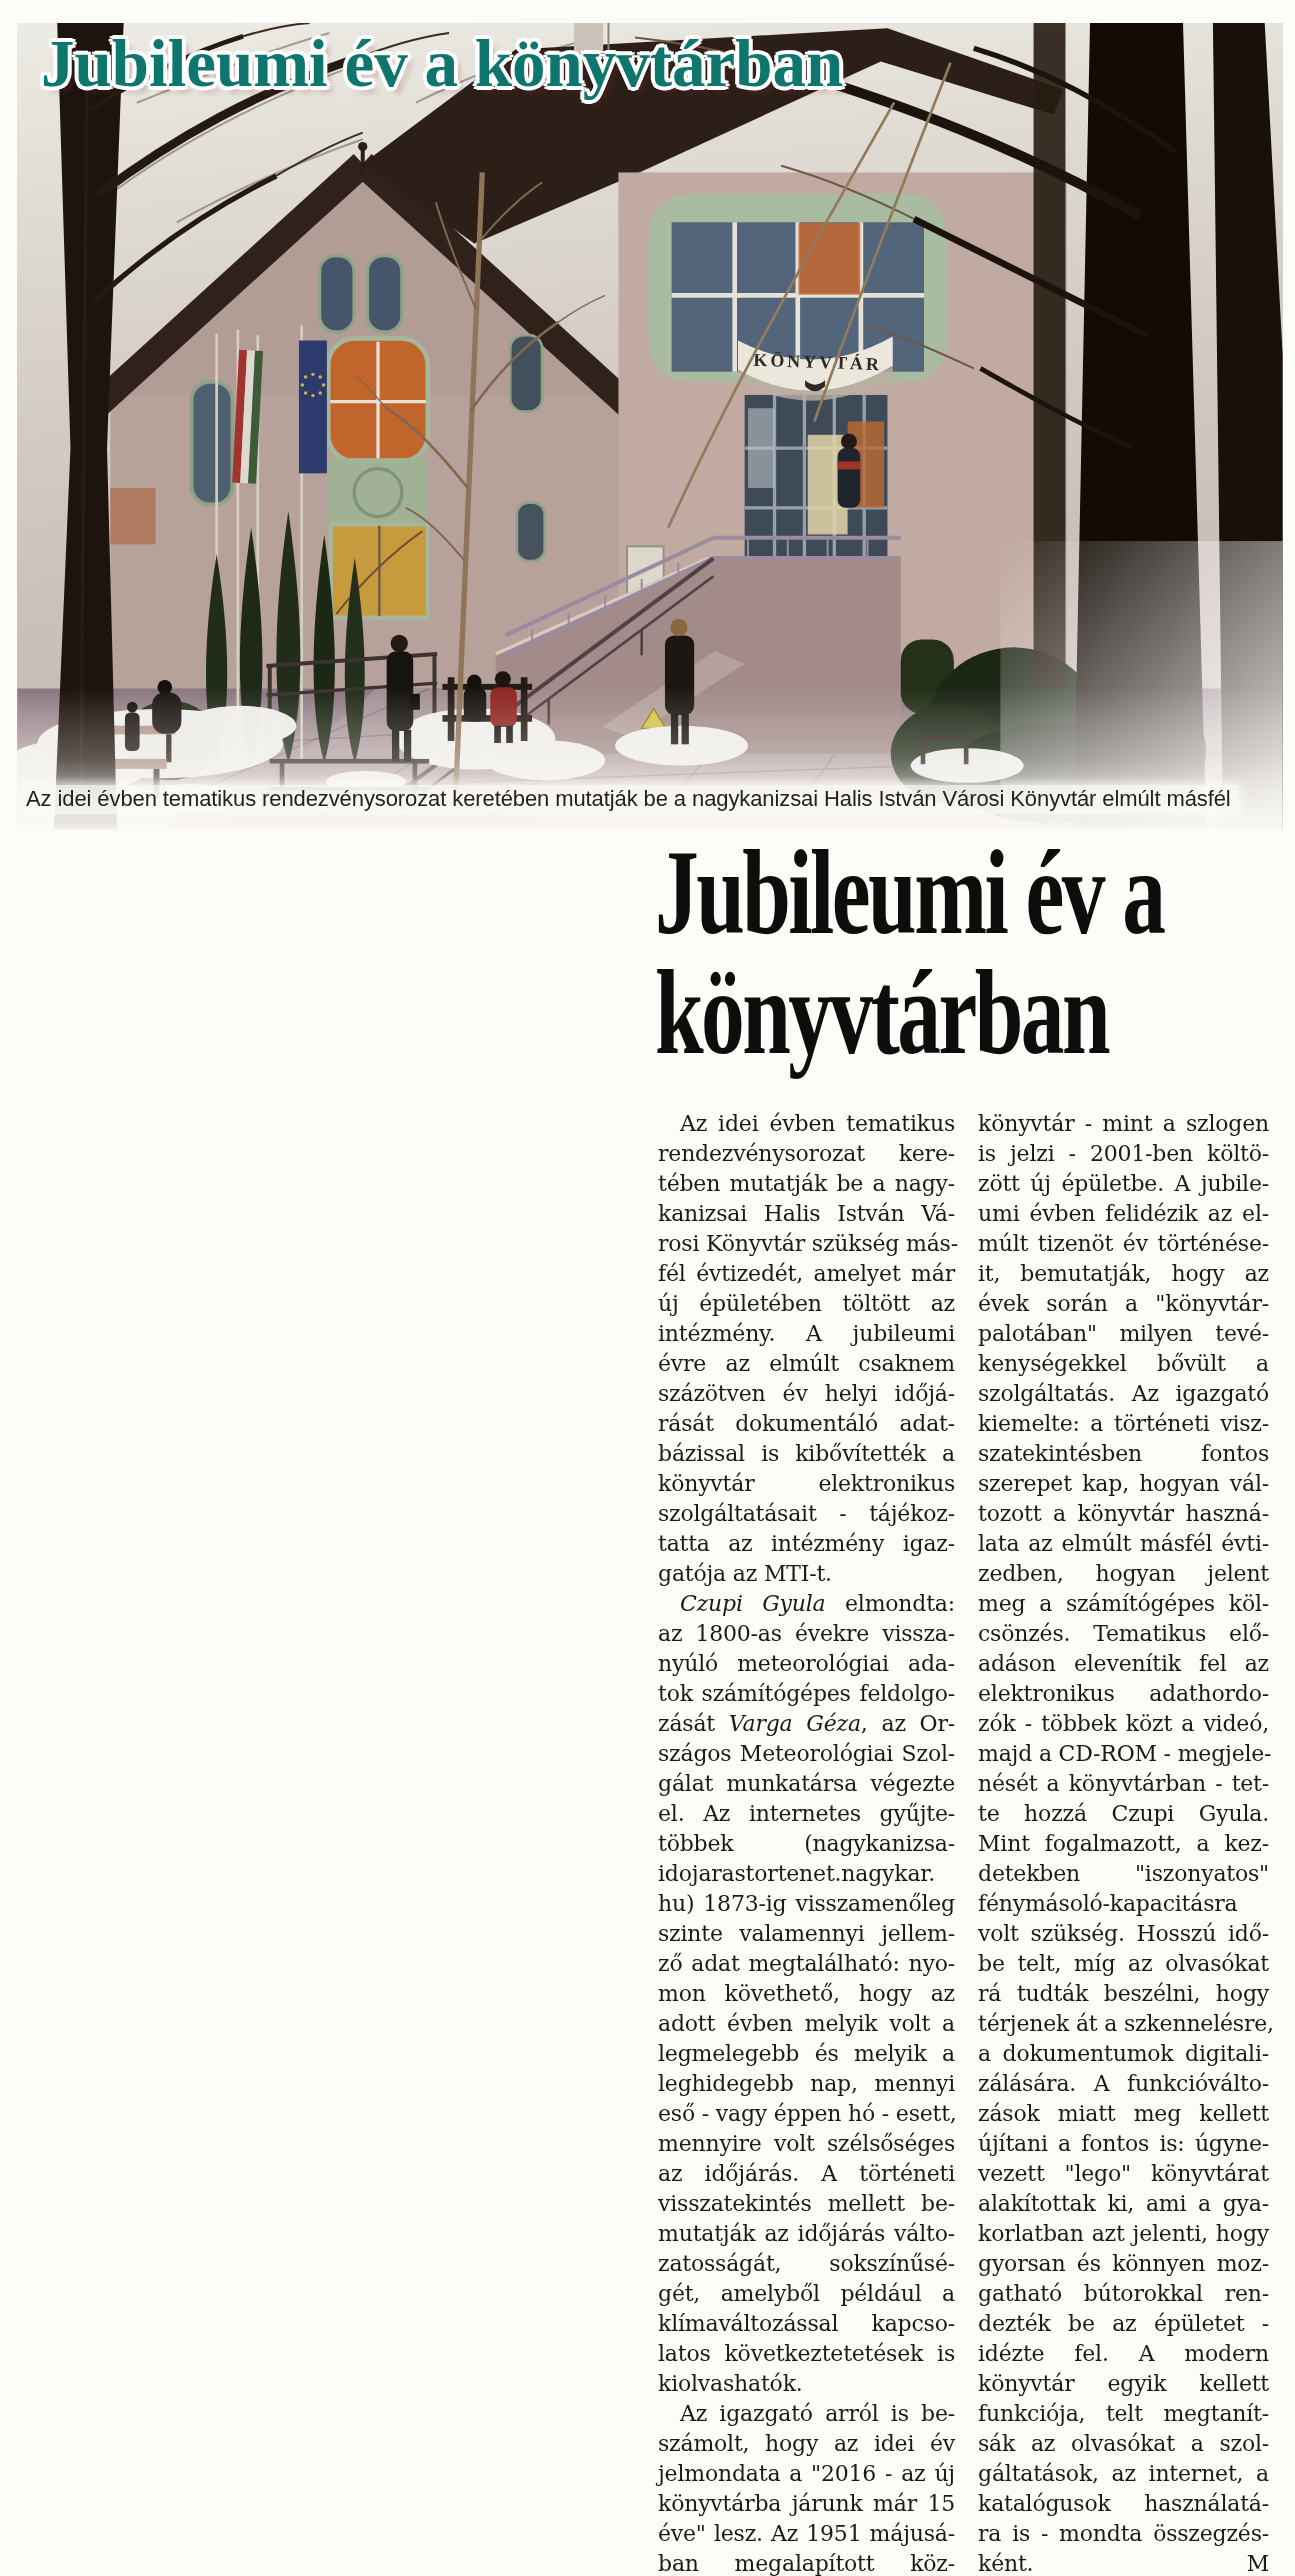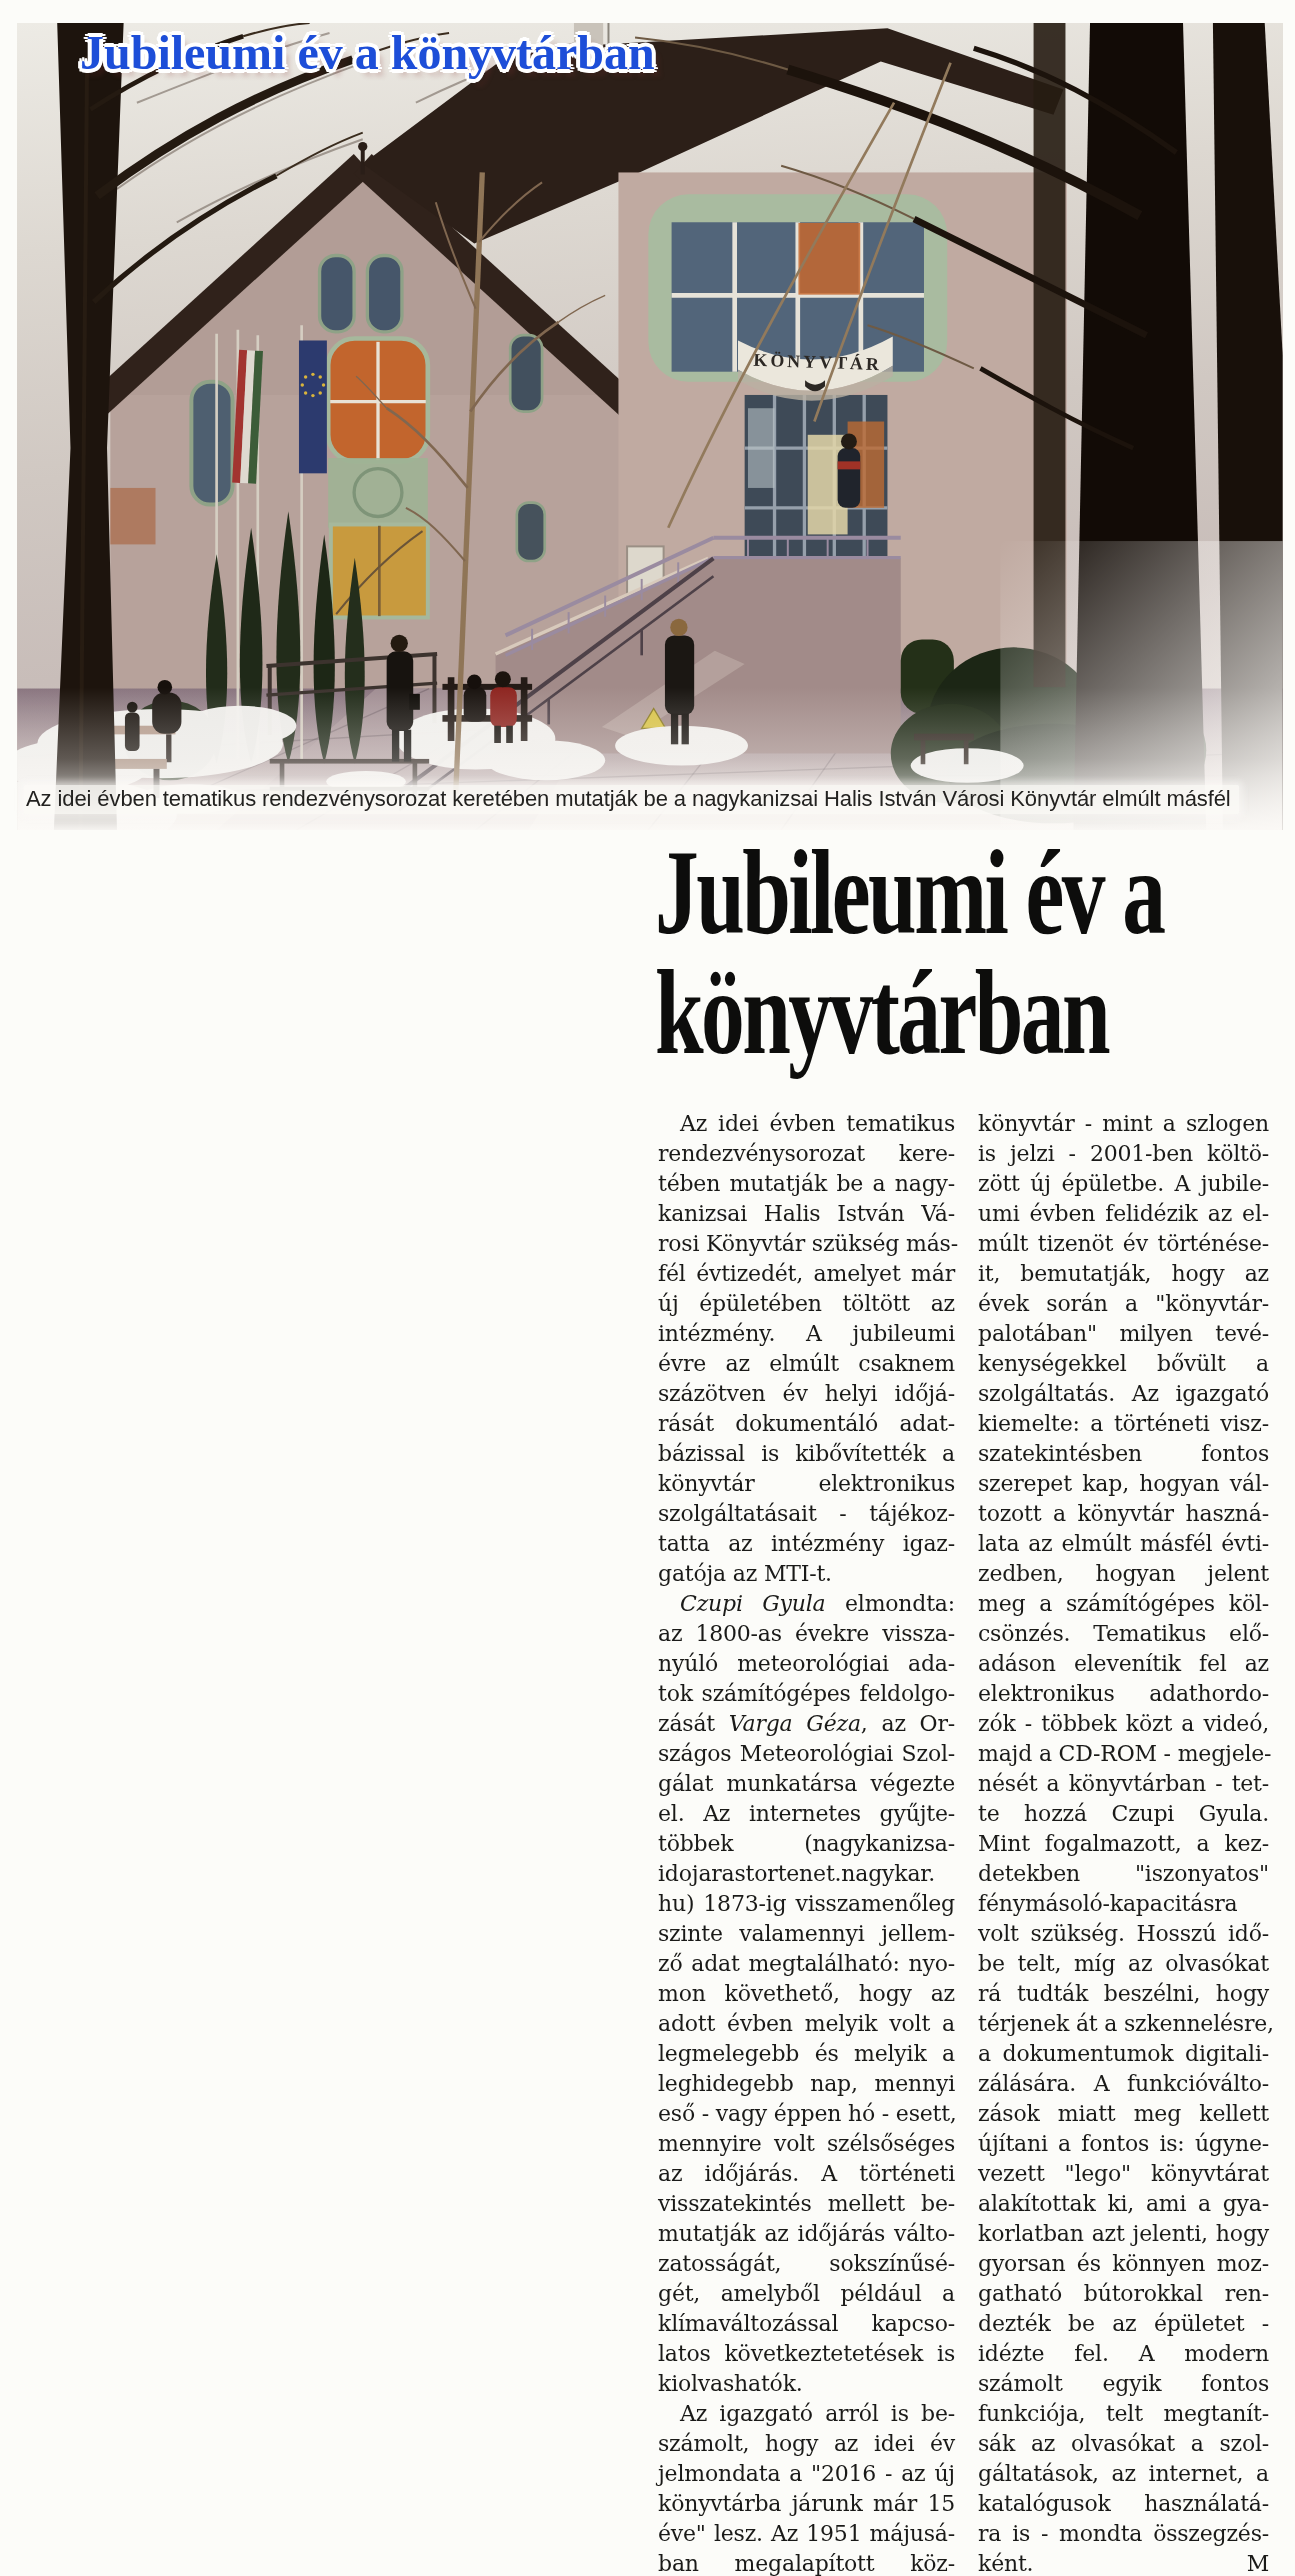--- a/index.html
+++ b/index.html
@@ -4,24 +4,24 @@
 <style>
   html,body{margin:0;padding:0;background:#e8e8e6;}
   .page{position:relative;width:1296px;height:2576px;background:#fcfcf9;overflow:hidden;
         font-family:"DejaVu Serif",serif;}
   
   .photo{position:absolute;left:16.6px;top:23px;width:1266px;height:807px;overflow:hidden;
          background:linear-gradient(175deg,#edebe5 0%,#ddd8d1 25%,#d0c8c2 50%,#c8bdb9 72%,#d2c6c1 100%);}
   .photo svg{position:absolute;left:0;top:0;display:block;}
   
   .red-headline{position:absolute;left:41px;top:26.6px;z-index:6;white-space:nowrap;
-    font-family:"Liberation Serif",serif;font-weight:700;font-size:48px;line-height:1.1;
-    color:#1d4ed8;
+    font-family:"Liberation Serif",serif;font-weight:700;font-size:67px;line-height:1.1;
+    color:#0f766e;
     text-shadow:4px 0 0 #fff,-4px 0 0 #fff,0 4px 0 #fff,0 -4px 0 #fff,
-      2.7px 2.7px 0 #fff,-2.7px -2.7px 0 #fff,2.7px -2.7px 0 #fff,-2.7px 2.7px 0 #fff,6.6px 6.6px 5.3px rgba(130,50,50,.22);margin-left:39px;}
+      2.7px 2.7px 0 #fff,-2.7px -2.7px 0 #fff,2.7px -2.7px 0 #fff,-2.7px 2.7px 0 #fff,6.6px 6.6px 5.3px rgba(130,50,50,.22);}
   
   .caption{position:absolute;left:24px;top:780px;z-index:7;
     font-family:"Liberation Sans",sans-serif;font-size:22px;letter-spacing:-0.1px;color:#232220;}
   .cap-line{height:37px;line-height:37px;white-space:nowrap;}
   .cap-line span{background:rgba(251,250,247,.82);padding:1.3px 8px 2.7px 2px;border-radius:1.3px;
     box-shadow:0 0 6.6px 3.3px rgba(251,250,247,.55);text-align:right;}
   
   .headline-line{position:absolute;left:655px;z-index:5;white-space:nowrap;
     font-family:"Liberation Serif",serif;font-weight:700;font-size:93px;line-height:1;
     letter-spacing:-2.7px;color:#0d0d0c;transform:scale(.94,1.30);transform-origin:0 0;}
@@ -442,21 +442,21 @@
       <div class="bl"><span>zálására. A funkcióválto-</span></div>
       <div class="bl"><span>zások miatt meg kellett</span></div>
       <div class="bl"><span>újítani a fontos is: úgyne-</span></div>
       <div class="bl"><span>vezett "lego" könyvtárat</span></div>
       <div class="bl"><span>alakítottak ki, ami a gya-</span></div>
       <div class="bl"><span>korlatban azt jelenti, hogy</span></div>
       <div class="bl"><span>gyorsan és könnyen moz-</span></div>
       <div class="bl"><span>gatható bútorokkal ren-</span></div>
       <div class="bl"><span>dezték be az épületet -</span></div>
       <div class="bl"><span>idézte fel. A modern</span></div>
-      <div class="bl"><span>számolt egyik fontos</span></div>
+      <div class="bl"><span>könyvtár egyik kellett</span></div>
       <div class="bl"><span>funkciója, telt megtanít-</span></div>
       <div class="bl"><span>sák az olvasókat a szol-</span></div>
       <div class="bl"><span>gáltatások, az internet, a</span></div>
       <div class="bl"><span>katalógusok használatá-</span></div>
       <div class="bl"><span>ra is - mondta összegzés-</span></div>
       <div class="bl split">
         <span>ként.</span>
         <span>M</span>
       </div>
     </div>

